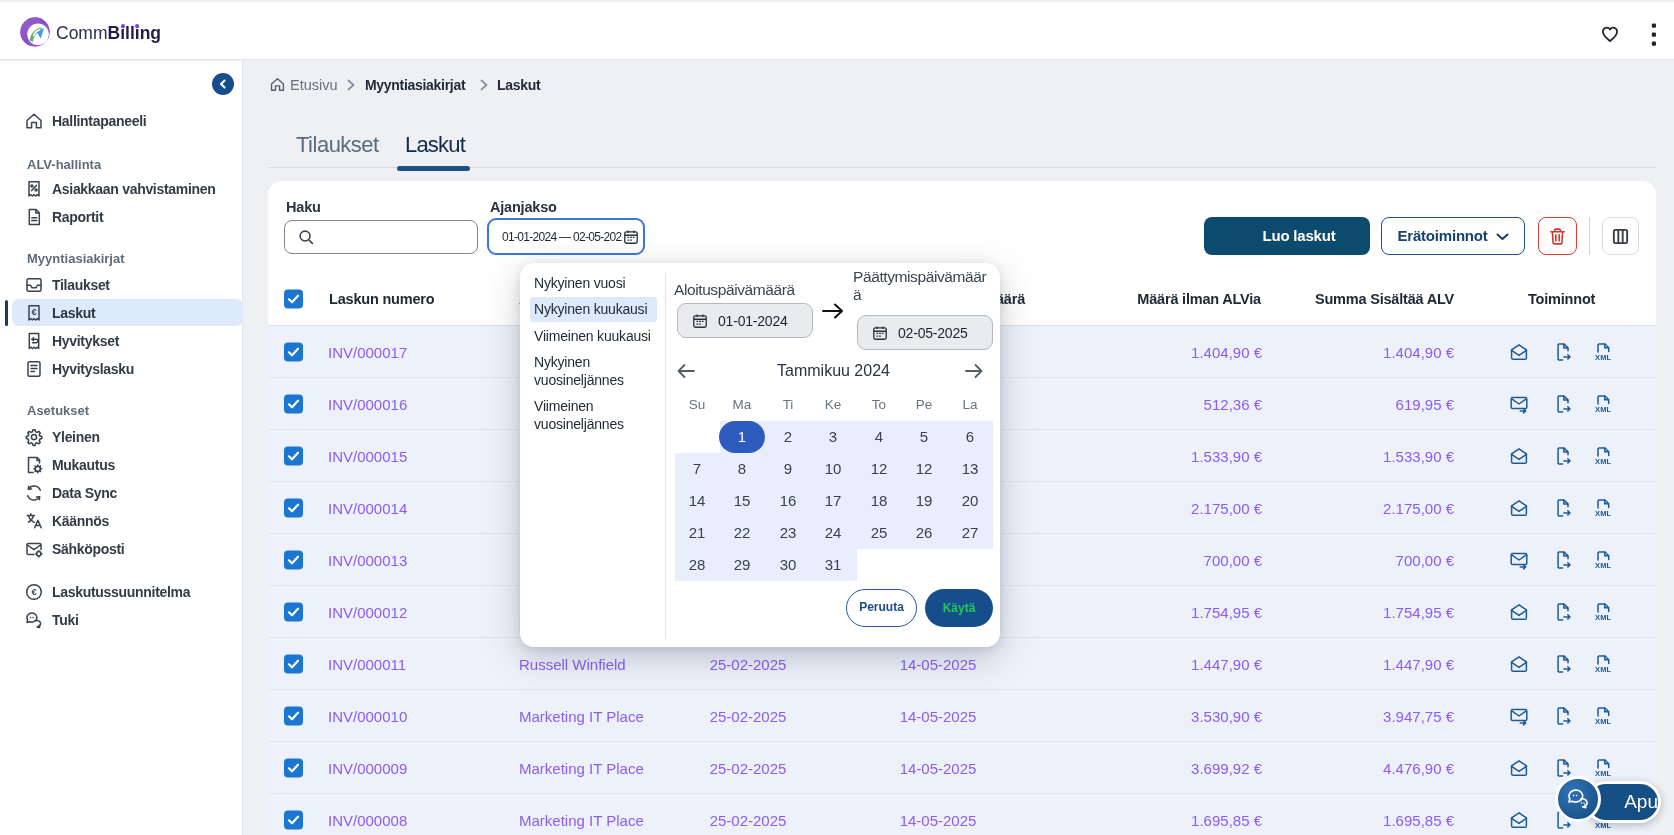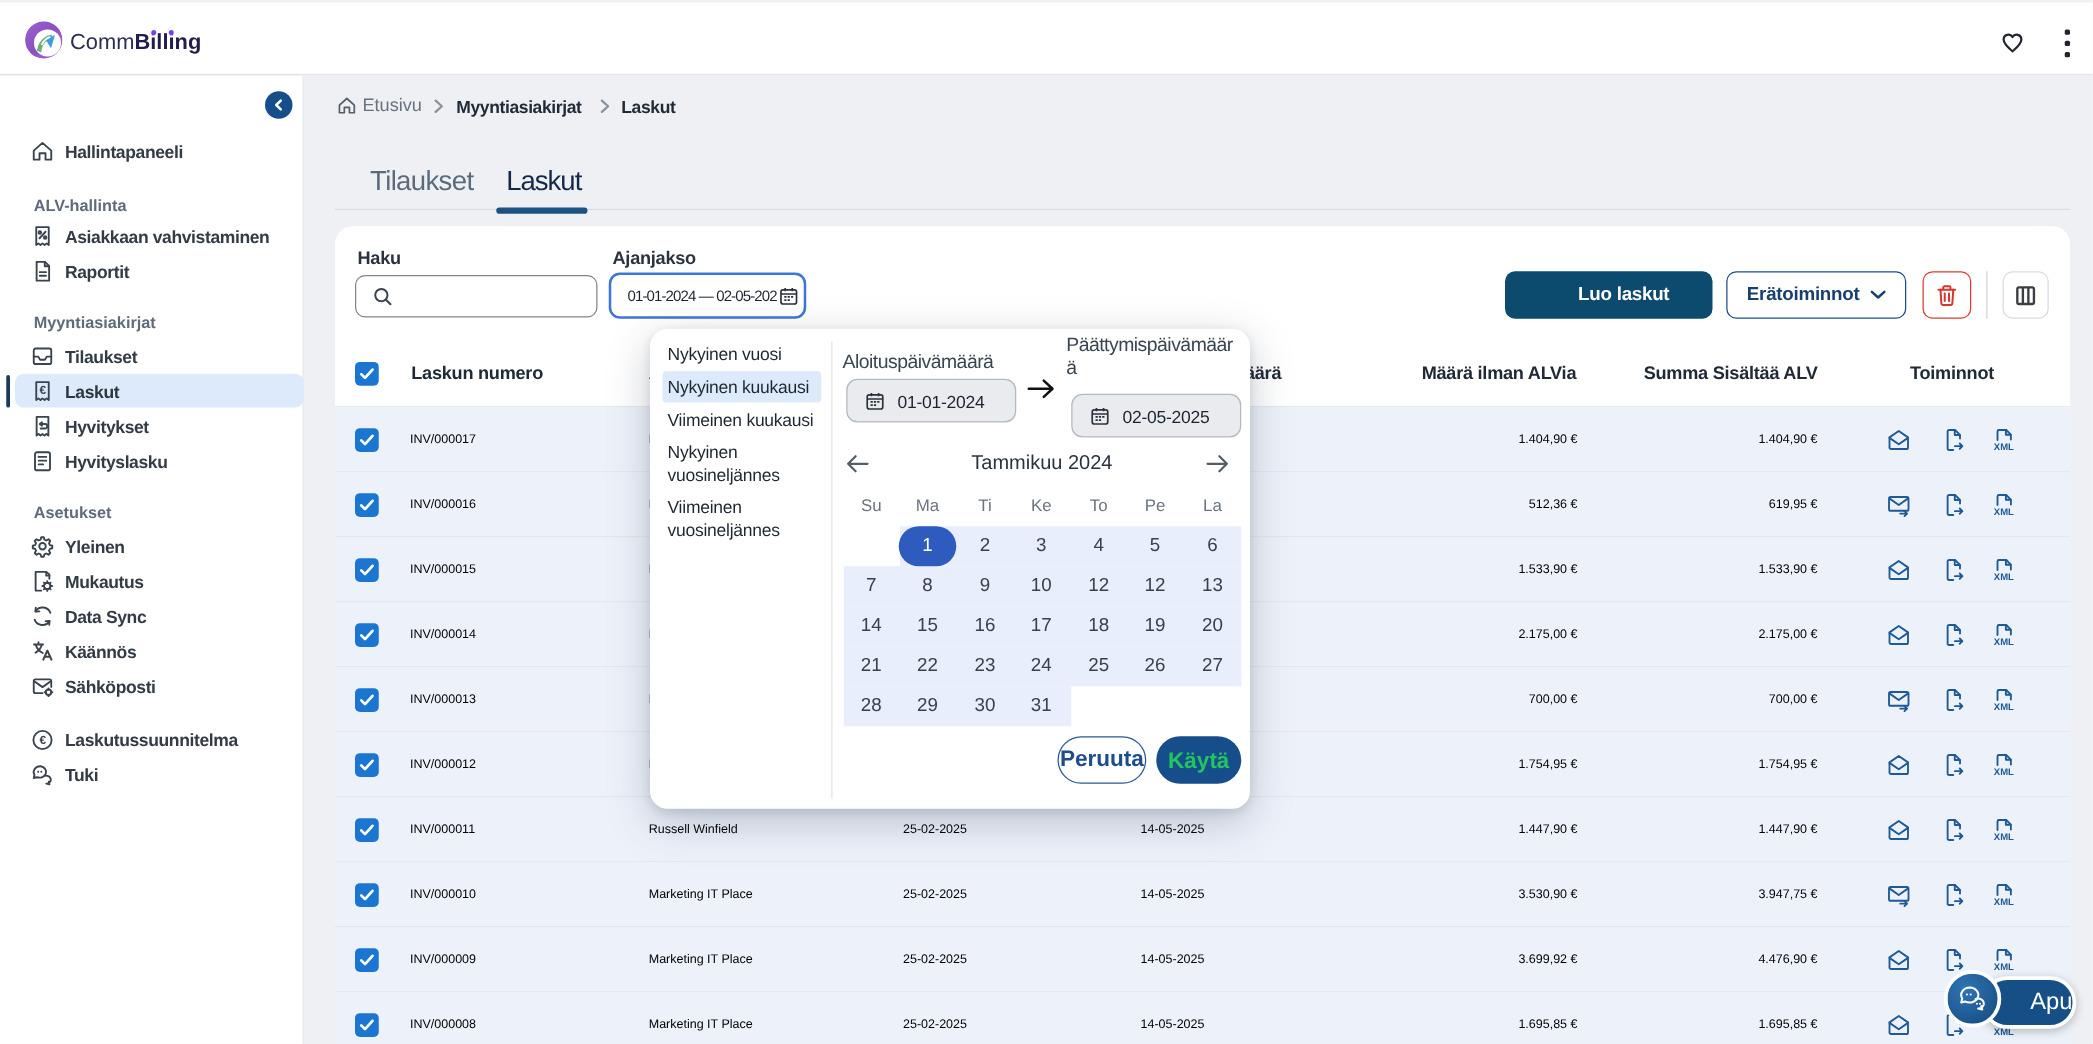--- a/index.html
+++ b/index.html
@@ -35,21 +35,21 @@
   .btn { position:absolute; top:36px; height:38px; border-radius:8px; font-size:15px; letter-spacing:-0.2px; font-weight:700; }
   #btn-luo { left:936px; width:166px; background:#0c4a6e; color:#fff; text-align:center; line-height:38px;padding-left:24px; }
   #btn-era { left:1113px; width:144px; border:1px solid #1d4e8c; color:#17406f; background:#fff; text-align:center; line-height:36px; }
   #btn-trash { left:1270px; width:39px; border:1px solid #dc3d33; background:#fff; }
   #vsep { position:absolute; left:1321px; top:36px; width:1px; height:38px; background:#cfd2d6; }
   #btn-cols { left:1334px; width:37px; border:1px solid #d9dbe0; background:#fff; }
   
   #thead { position:absolute; left:0; top:91px; width:1388px; height:54px; background:#fff; border-bottom:1px solid #dfe2e6; }
   .th { position:absolute; top:50%; transform:translateY(-50%); font-size:14.5px; font-weight:700; letter-spacing:-0.2px; color:#202a36; white-space:nowrap; }
   .row { position:absolute; left:0; width:1388px; height:52px; background:#edf2fa; border-bottom:1px solid #e1e5ea; }
-  .cell { position:absolute; top:50%; transform:translateY(-50%); font-size:10px; color:#000000; white-space:nowrap; }
+  .cell { position:absolute; top:50%; transform:translateY(-50%); font-size:15px; color:#8b5cf6; white-space:nowrap; }
   .cbx { position:absolute; left:16px; top:50%; transform:translateY(-50%); width:19px; height:19px; background:#1b76d2; border-radius:4px; }
   .cbx svg { position:absolute; left:2px; top:2px; }
   .c-num { left:60px; }
   .c-name { left:251px; }
   .c-d1 { left:380px; width:200px; text-align:center; }
   .c-d2 { left:570px; width:200px; text-align:center; }
   .c-a1 { left:694px; width:300px; text-align:right; }
   .c-a2 { left:996px; width:190px; text-align:right; }
   .ic { position:absolute; top:50%; transform:translate(-50%,-50%); }
   
@@ -58,21 +58,21 @@
   #preset-hl { position:absolute; left:10px; top:34px; width:127px; height:25px; background:#dceafb; border-radius:3px; }
   #pdivider { position:absolute; left:145px; top:10px; width:1px; height:366px; background:#e2e4e8; }
   .plabel { position:absolute; font-size:15.5px; letter-spacing:-0.4px; color:#3a4553; }
   .pinput { position:absolute; width:136px; height:35px; background:#e9ebee; border:1px solid #b3b9c2; border-radius:9px; }
   .pinput .t { position:absolute; left:40px; top:50%; transform:translateY(-50%); font-size:14px; letter-spacing:-0.2px; color:#1c2430; }
   .pinput svg { position:absolute; left:14px; top:50%; transform:translateY(-50%); }
   .wd { position:absolute; top:141px; width:46px; text-align:center; font-size:13.5px; color:#6b7380; transform:translateY(-50%); }
   .band { position:absolute; background:#e8eefb; height:32px; }
   .day { position:absolute; width:46px; height:32px; line-height:32px; text-align:center; font-size:15px; color:#39414e; }
   #day1 { background:#2e5cbe; color:#fff; border-radius:16px; }
-  .pbtn { position:absolute; top:326px; height:38px; border-radius:19px; font-size:18px; font-weight:700; text-align:center; }
+  .pbtn { position:absolute; top:326px; height:38px; border-radius:19px; font-size:12px; font-weight:700; text-align:center; }
   
   #apu-pill { position:absolute; left:1585px; top:781px; width:76px; height:42px; background:#164f86; border:3px solid #fff; border-radius:23px; z-index:30; box-shadow:0 2px 8px rgba(0,0,0,.25); }
   #apu-pill span { position:absolute; right:0; top:50%; transform:translateY(-50%); color:#fff; font-size:19px; }
   #apu-circle { position:absolute; left:1555px; top:776px; width:46px; height:46px; border-radius:50%; background:radial-gradient(circle at 35% 30%, #2f74b5, #134a7c); border:3px solid #fff; z-index:31; }
 </style>
 </head>
 <body>
 <div id="topbar">
   <svg width="30" height="30" style="position:absolute;left:20px;top:15px">
     <defs>

